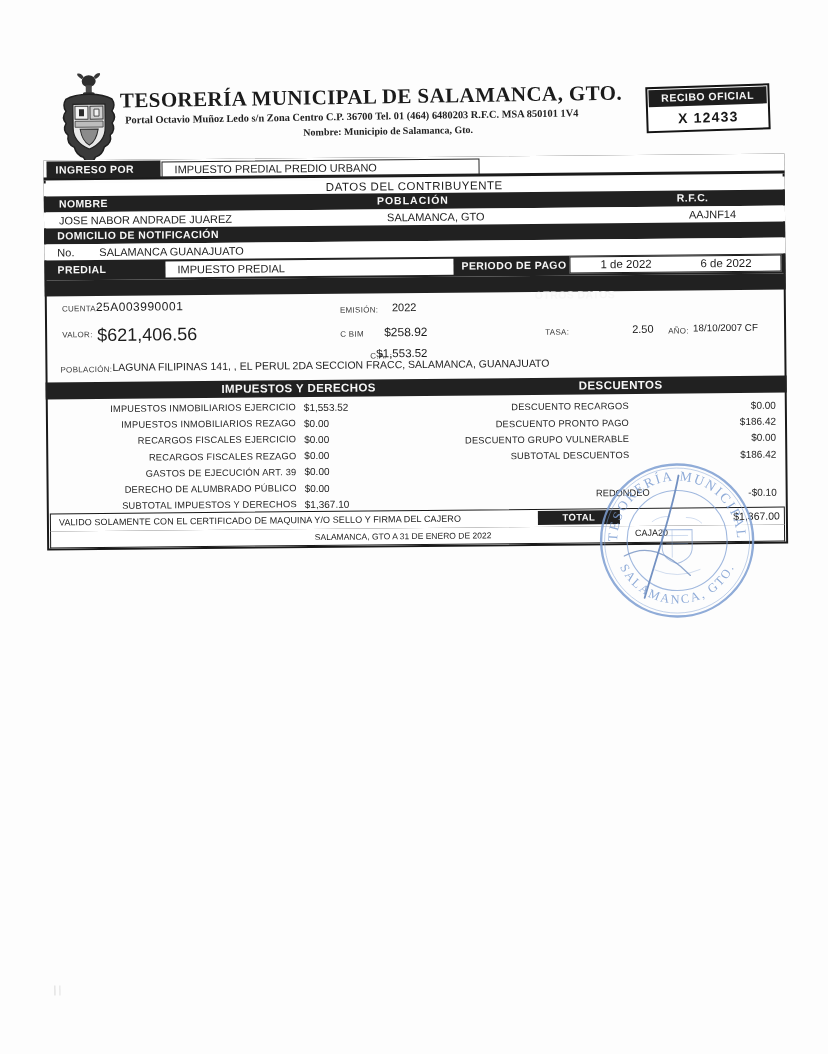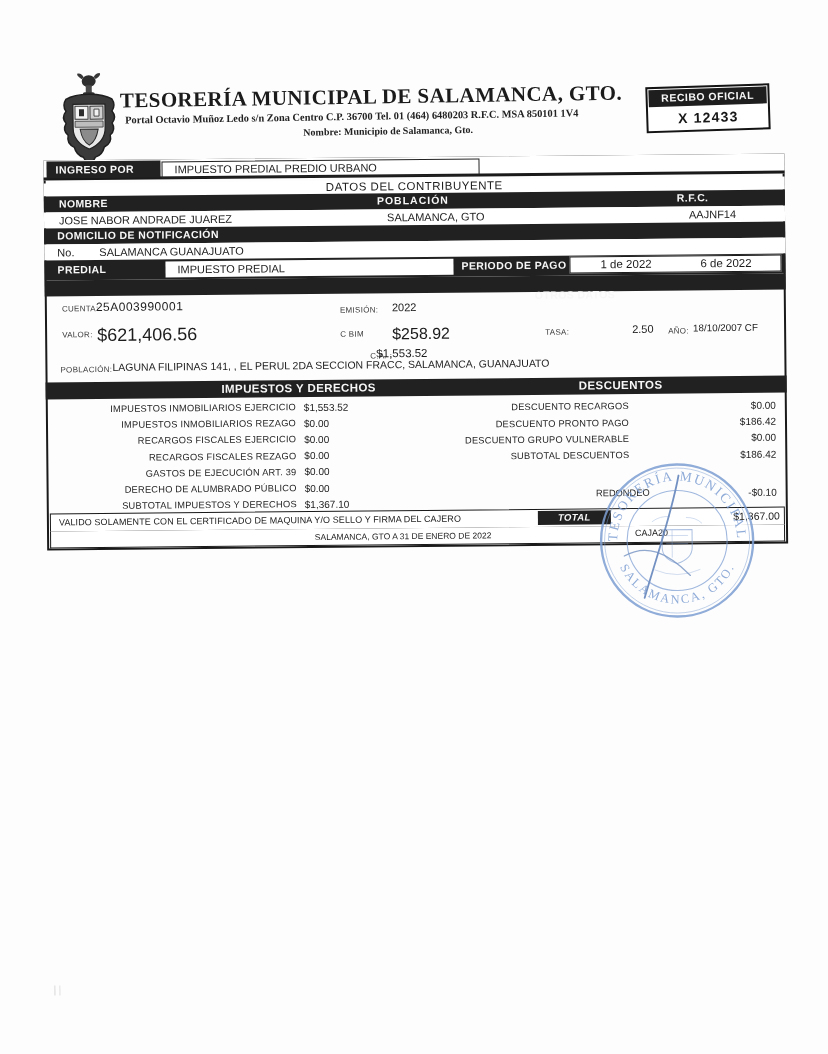--- a/index.html
+++ b/index.html
@@ -92,21 +92,21 @@
   .redondeo-row { position:absolute; left:380px; top:487px; width:395px; display:flex; height:16px; align-items:center; }
   .redondeo-row .ilab { width:268px; text-align:right; font-size:9.3px; color:#242424; }
   .redondeo-row .ival { flex:1; text-align:right; font-size:10px; color:#1c1c1c; }
 
   
   .r-valido {
     position:absolute; left:48px; top:510px; width:735px; height:19px;
     border:1.5px solid #1a1a1a; background:#fff;
   }
   .valido-text { position:absolute; left:8px; top:3px; font-size:9px; color:#222; letter-spacing:.1px; }
-  .total-box { position:absolute; left:487px; top:1px; width:73px; height:14px; line-height:14px; text-align:center; font-size:9.5px;font-style:italic; }
+  .total-box { position:absolute; left:487px; top:1px; width:82px; height:14px; line-height:14px; text-align:center; font-size:9.5px; }
   .total-val { position:absolute; right:4px; top:2px; font-size:10.5px; color:#1c1c1c; }
   .r-fecha {
     position:absolute; left:48px; top:528px; width:735px; height:17px;
     border:1.5px solid #1a1a1a; border-top:none; background:#fff;
   }
   .fecha-text { position:absolute; left:212px; top:3px; width:280px; text-align:center; font-size:8.5px; color:#222; }
   .caja-text  { position:absolute; left:584px; top:2px; font-size:9px; color:#222; }
 
   
   .stamp { position:absolute; left:592px; top:460px; width:166px; height:166px; z-index:6; opacity:.85; }
@@ -192,21 +192,21 @@
     </div>
 
     <span class="lbl-sm" style="left:62px;  top:301px;">CUENTA:</span>
     <span class="val" style="left:96px; top:297px; font-size:12px; letter-spacing:.5px;">25A003990001</span>
     <span class="lbl-sm" style="left:340px; top:305px;">EMISIÓN:</span>
     <span class="val" style="left:392px; top:301px; font-size:11px;">2022</span>
 
     <span class="lbl-sm" style="left:62px;  top:327px;">VALOR:</span>
     <span class="val" style="left:97px; top:322px; font-size:18px;">$621,406.56</span>
     <span class="lbl-sm" style="left:340px; top:329px;">C BIM</span>
-    <span class="val" style="left:392px; top:325px; font-size:16px;">$258.92</span>
+    <span class="val" style="left:384px; top:325px; font-size:12px;">$258.92</span>
     <span class="lbl-sm" style="left:545px; top:329px;">TASA:</span>
     <span class="val" style="left:592px; top:325px; font-size:11px;margin-left:40px;">2.50</span>
     <span class="lbl-sm" style="left:668px; top:329px;">AÑO:</span>
     <span class="val" style="left:693px; top:325px; font-size:9.8px;">18/10/2007 CF</span>
 
     <span class="lbl-sm" style="left:340px; top:351px;margin-left:30px;">C.A. :</span>
     <span class="val" style="left:376px; top:347px; font-size:11.5px;">$1,553.52</span>
 
     <span class="lbl-sm" style="left:60px; top:362px;">POBLACIÓN:</span>
     <span class="val" style="left:112px; top:358px; font-size:10.5px;">LAGUNA FILIPINAS 141, , EL PERUL 2DA SECCION FRACC, SALAMANCA, GUANAJUATO</span>

